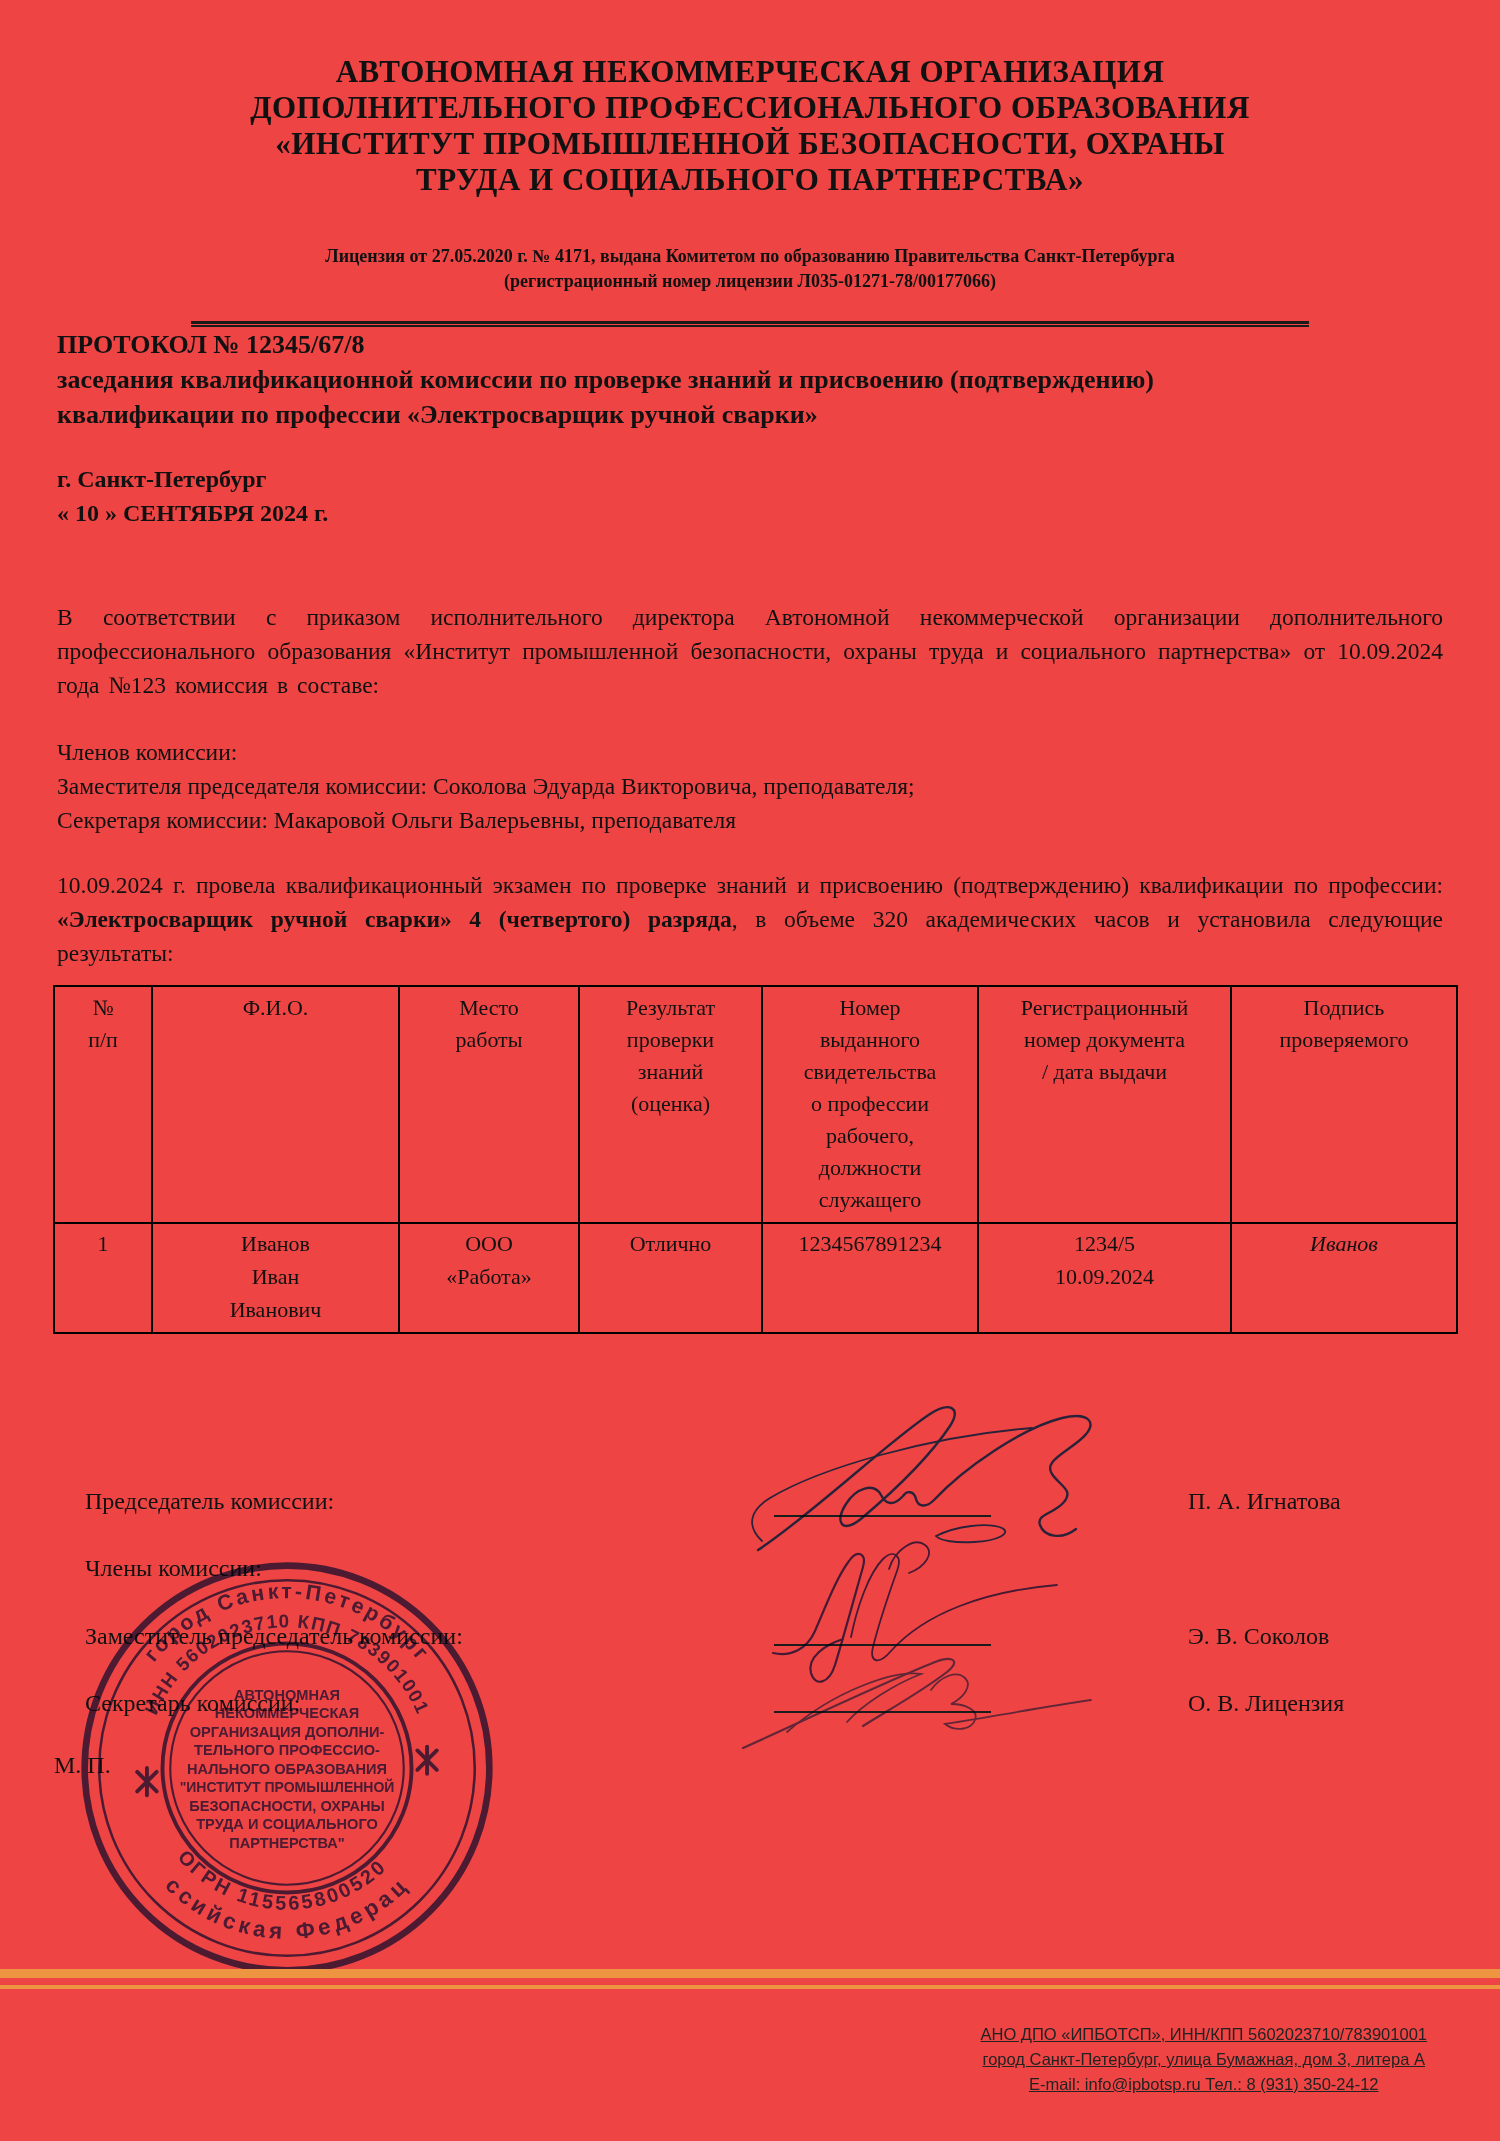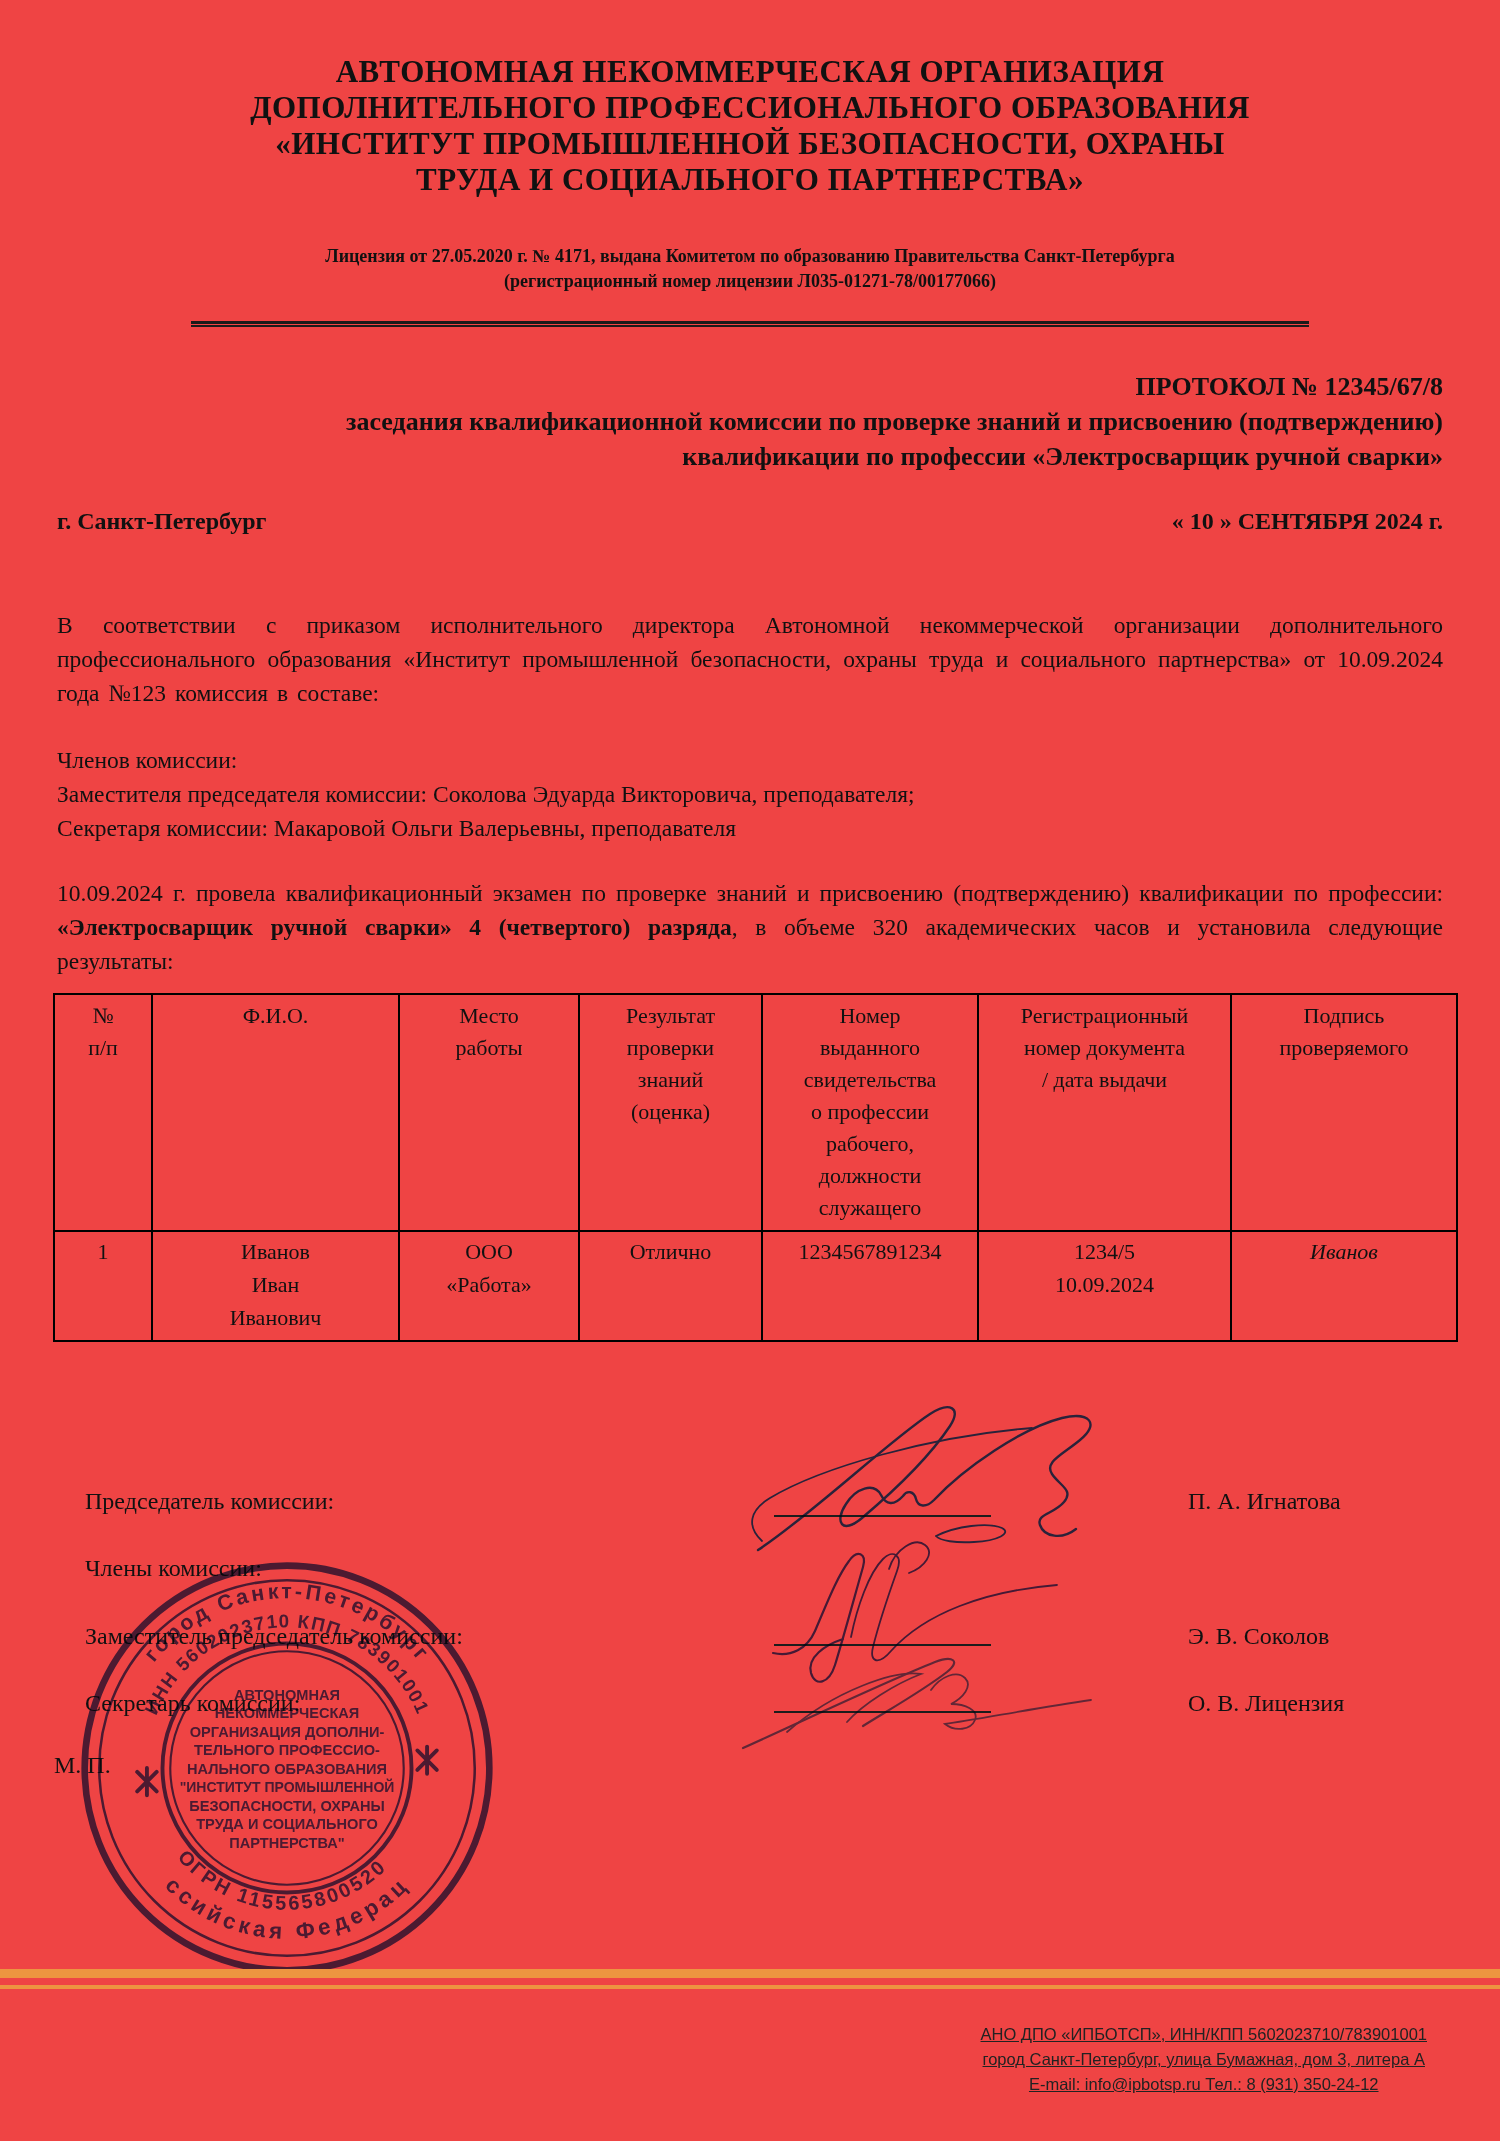--- a/index.html
+++ b/index.html
@@ -6,23 +6,23 @@
   html,body { background:#fff; }
   body { font-family:"Liberation Serif", serif; color:#111; }
   .page { position:relative; width:1500px; height:2141px; background:#ef4444; overflow:hidden; padding:0 57px; }
 
   .org-name { padding-top:54px; text-align:center; font-weight:bold; font-size:31px; line-height:36px;
               letter-spacing:.5px; white-space:pre-line; }
   .license  { margin-top:46px; text-align:center; font-weight:bold; font-size:18px; line-height:25px;
               white-space:pre-line; }
   .rule { width:1118px; margin:27px auto 0; height:6px; border-top:3px solid #1a1a1a; border-bottom:2px solid #1a1a1a; }
 
-  .protocol-title { margin-top:42px; text-align:right; font-weight:bold; font-size:26px; line-height:35px;
+  .protocol-title { text-align:left; font-weight:bold; font-size:26px; line-height:35px;
                     white-space:pre-line; }
-  .place-date { margin-top:30px; display:flex; justify-content:space-between; font-weight:bold; font-size:24px; line-height:34px; }
+  .place-date { margin-top:30px; display:flex; justify-content:space-between; font-weight:bold; font-size:24px; line-height:34px;flex-direction:column; }
 
   .body-par { font-size:23.5px; line-height:34px; text-align:justify; word-spacing:3px; }
   .p-order  { margin-top:70px; }
   .p-chair  { margin-top:36px; font-size:23.5px; line-height:34px; }
   .p-members{ margin-top:33px; font-size:23.5px; line-height:34px; white-space:pre-line; }
   .p-exam   { margin-top:31px; }
 
   table.results { margin-top:15px; margin-left:-4px; width:1403px; border-collapse:collapse; table-layout:fixed;
                   font-size:22px; }
   table.results th, table.results td { border:2.5px solid #000; vertical-align:top; white-space:pre-line;

